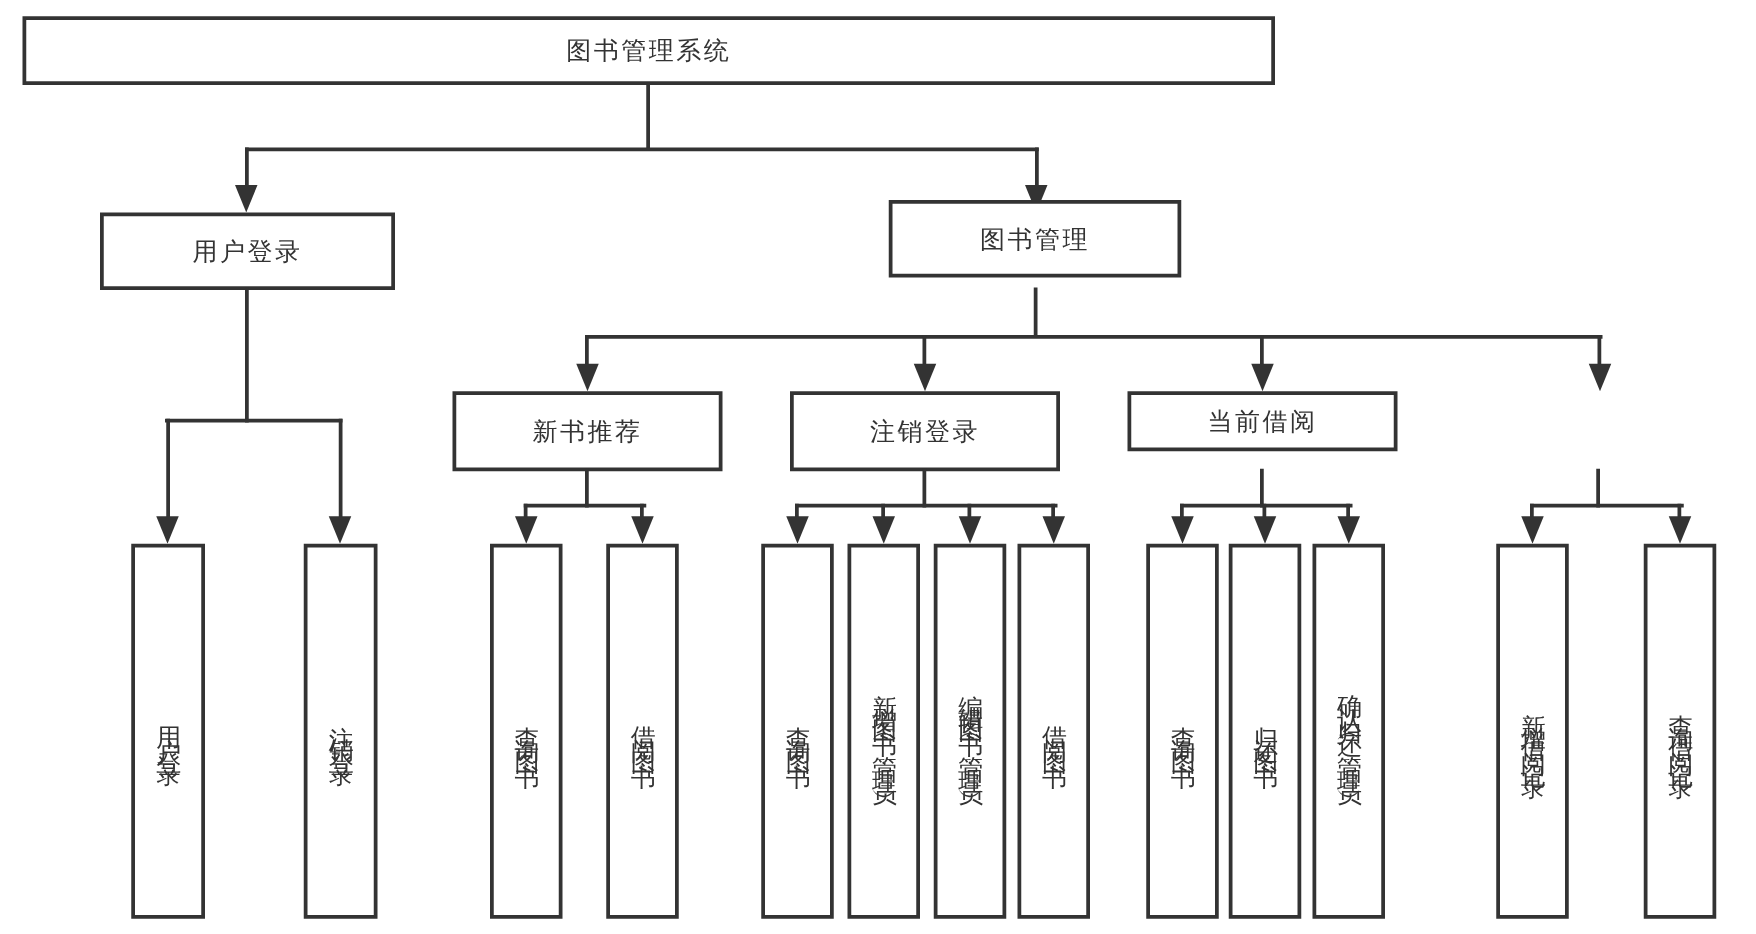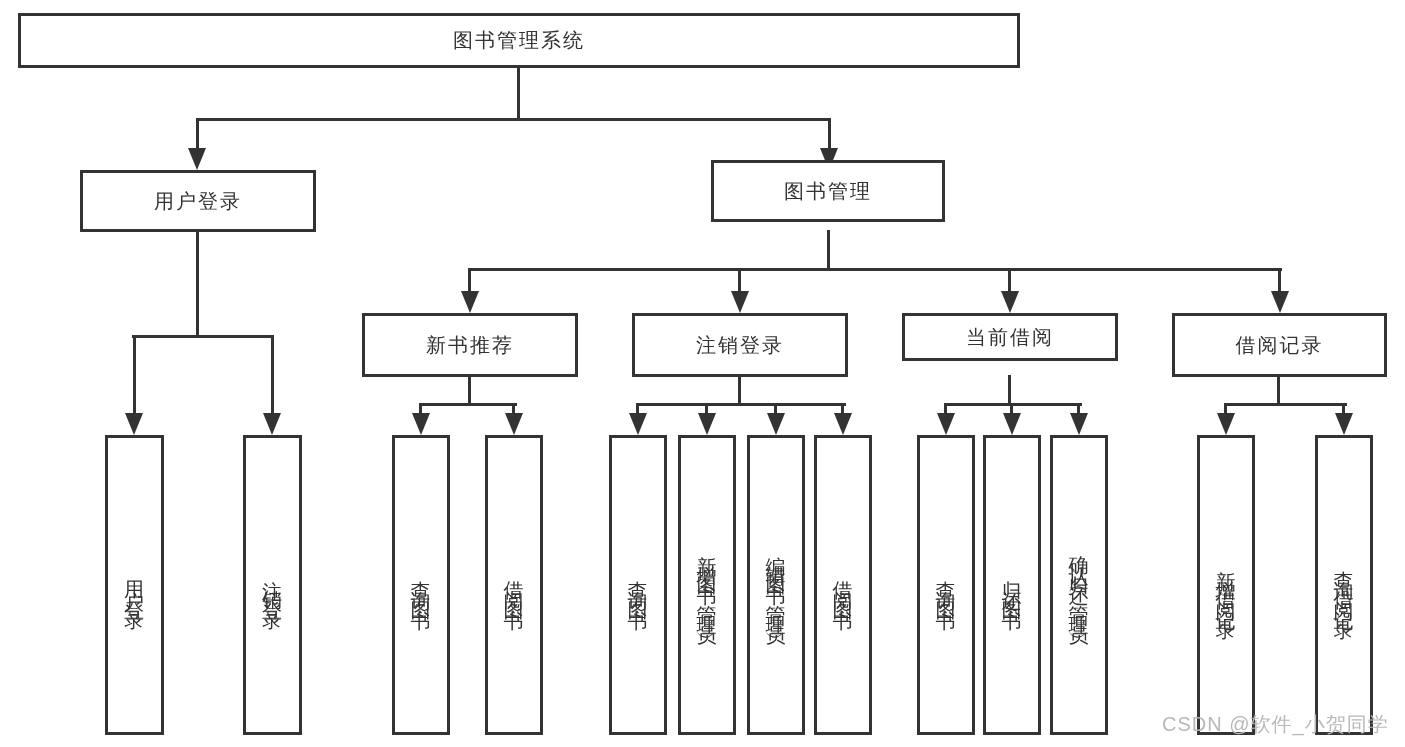--- a/index.html
+++ b/index.html
@@ -75,23 +75,20 @@
 
   <div class="box" style="left:362px; top:313px; width:216px; height:64px;">
     <span>新书推荐</span>
   </div>
   <div class="box" style="left:632px; top:313px; width:216px; height:64px;">
     <span>注销登录</span>
   </div>
   <div class="box" style="left:902px; top:313px; width:216px; height:48px;">
     <span>当前借阅</span>
   </div>
-  <div class="box" style="left:1172px; top:313px; width:215px; height:64px;">
-    <span>借阅记录</span>
-  </div>
 
   <div class="line" style="left:468px; top:375px; width:3px; height:31px;"></div>
   <div class="line" style="left:419px; top:403px; width:98px; height:3px;"></div>
   <div class="line" style="left:419px; top:403px; width:3px; height:12px;"></div>
   <div class="line" style="left:512px; top:403px; width:3px; height:12px;"></div>
   <div class="arrow" style="left:412px; top:413px;"></div>
   <div class="arrow" style="left:505px; top:413px;"></div>
 
   <div class="line" style="left:738px; top:375px; width:3px; height:31px;"></div>
   <div class="line" style="left:636px; top:403px; width:210px; height:3px;"></div>
@@ -157,15 +154,14 @@
     <span class="vtext">确认归还（管理员）</span>
   </div>
 
   <div class="box vbox" style="left:1197px; top:435px; width:58px; height:300px;">
     <span class="vtext">新增借阅记录</span>
   </div>
   <div class="box vbox" style="left:1315px; top:435px; width:58px; height:300px;">
     <span class="vtext">查询借阅记录</span>
   </div>
 
-  <div class="watermark">CSDN @软件_小贺同学</div>
 
 </div>
 
 </body></html>

